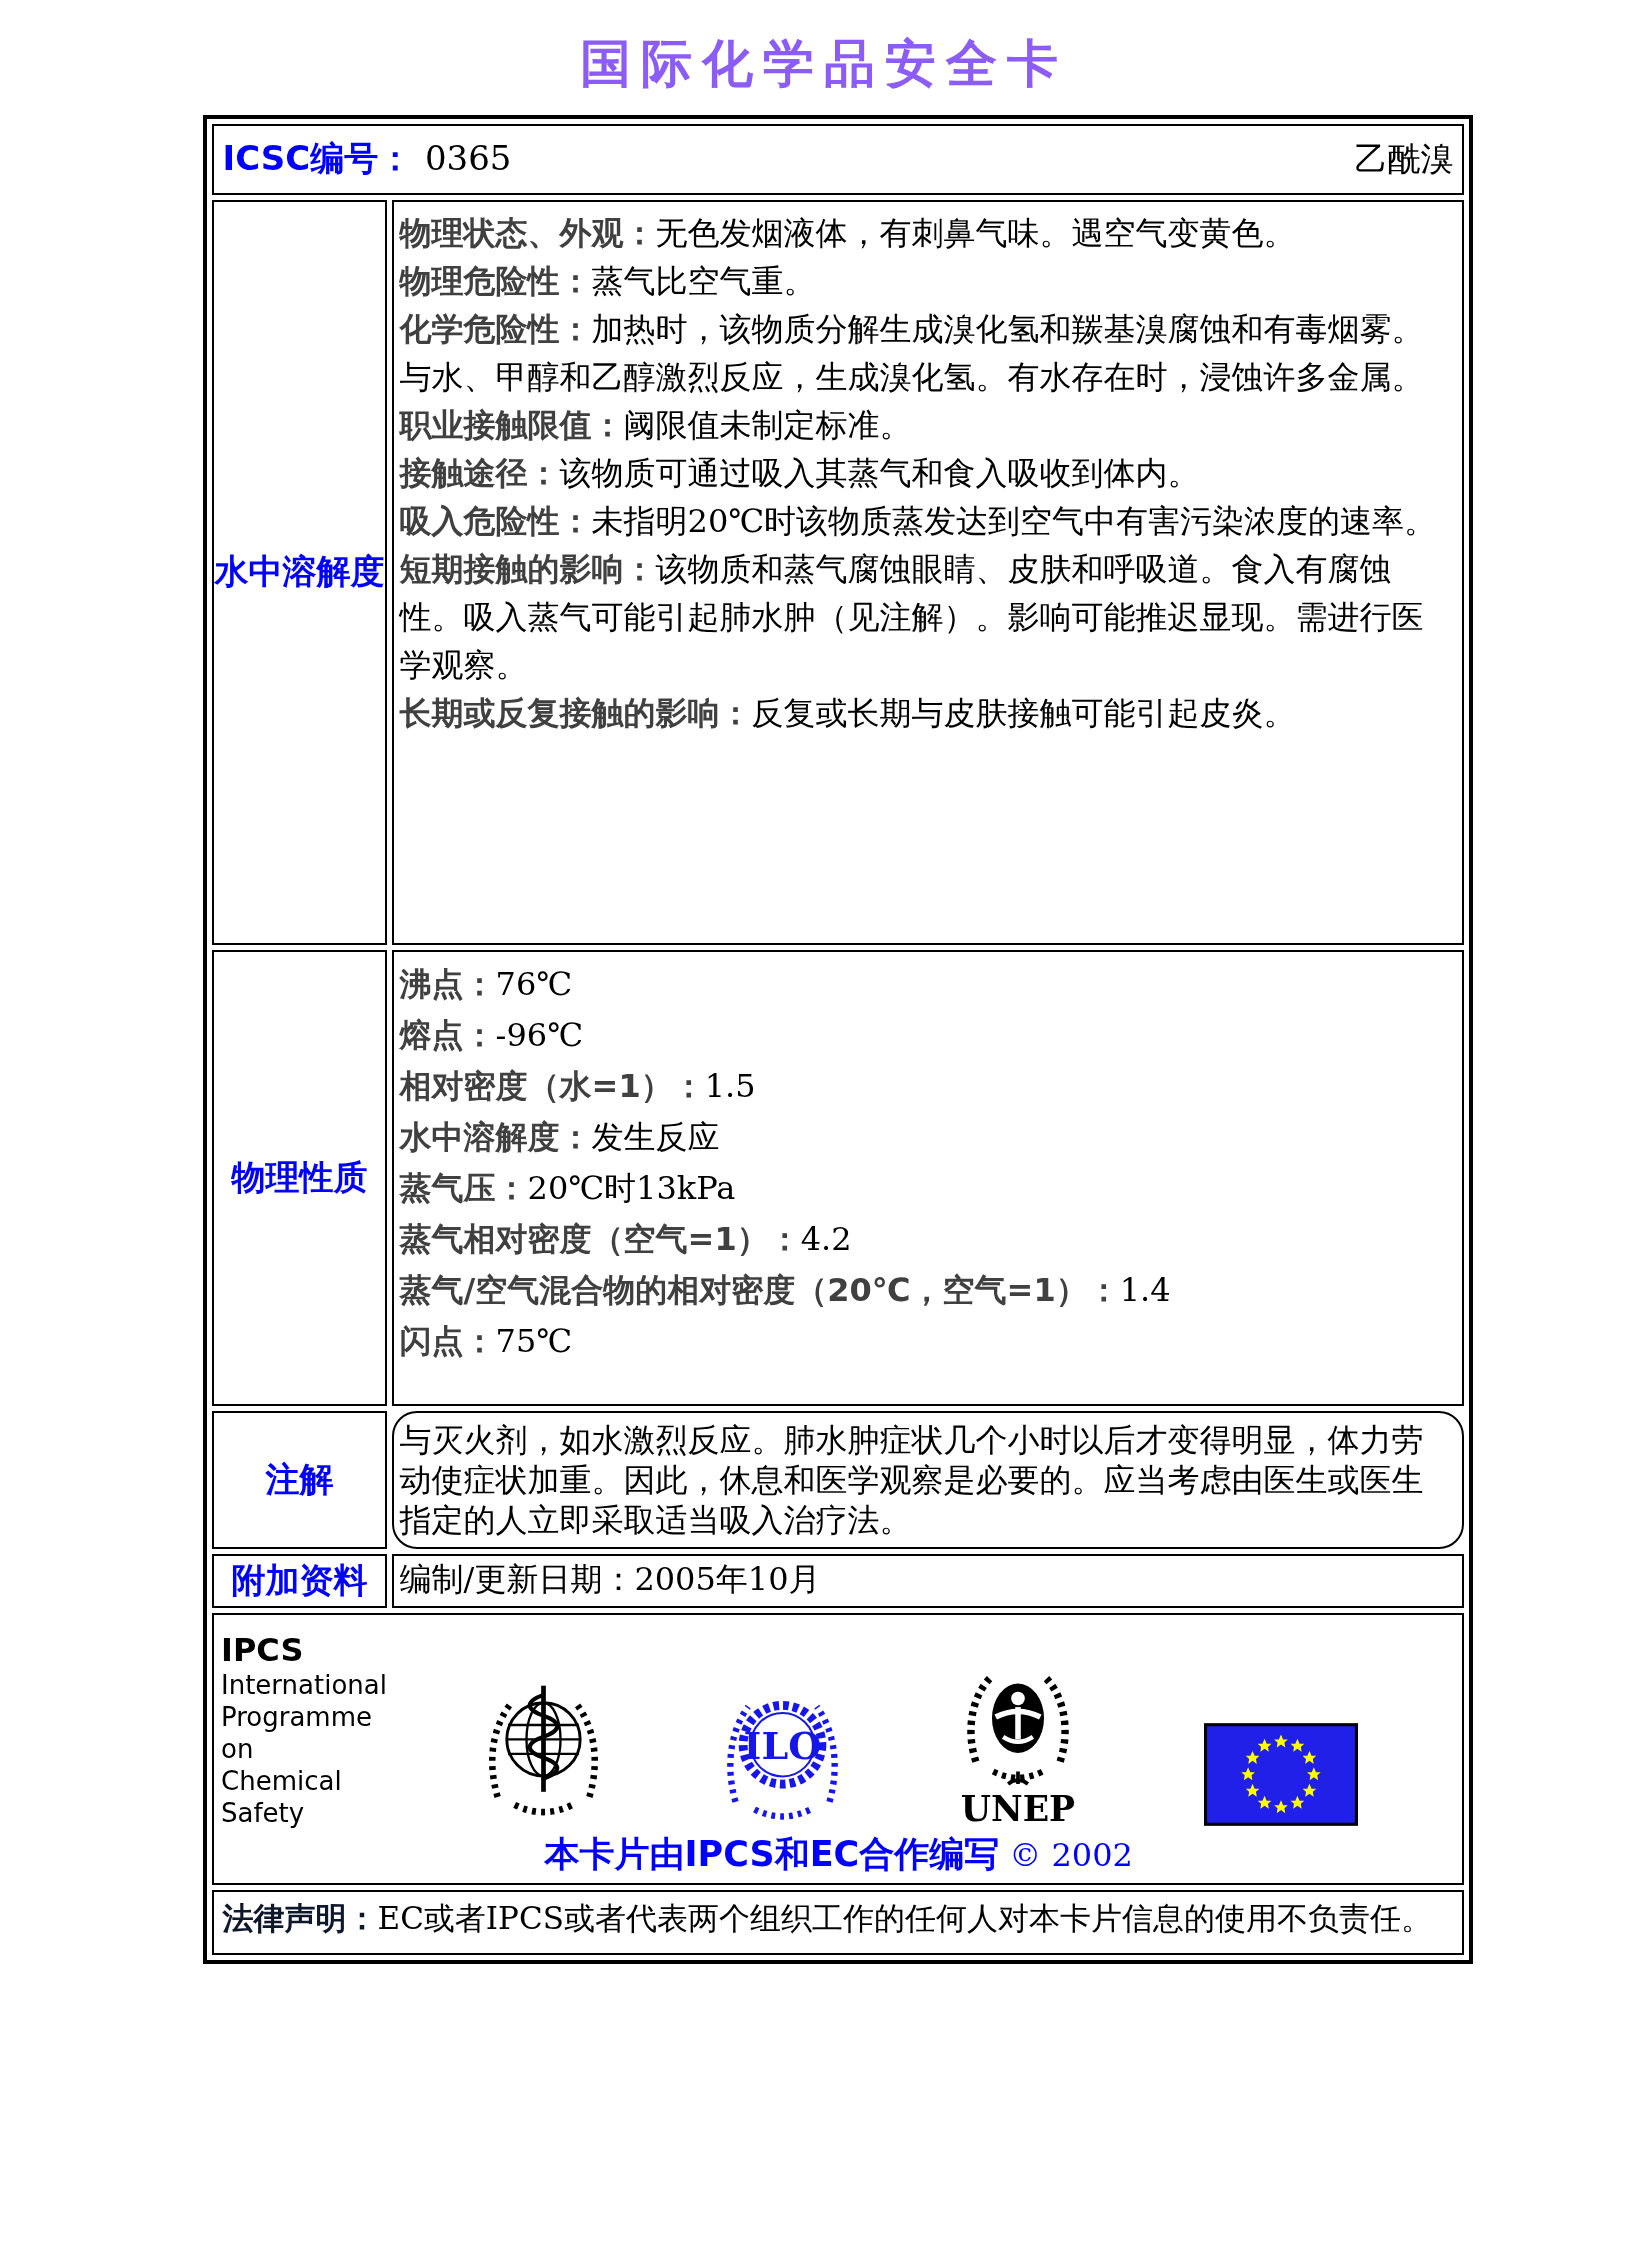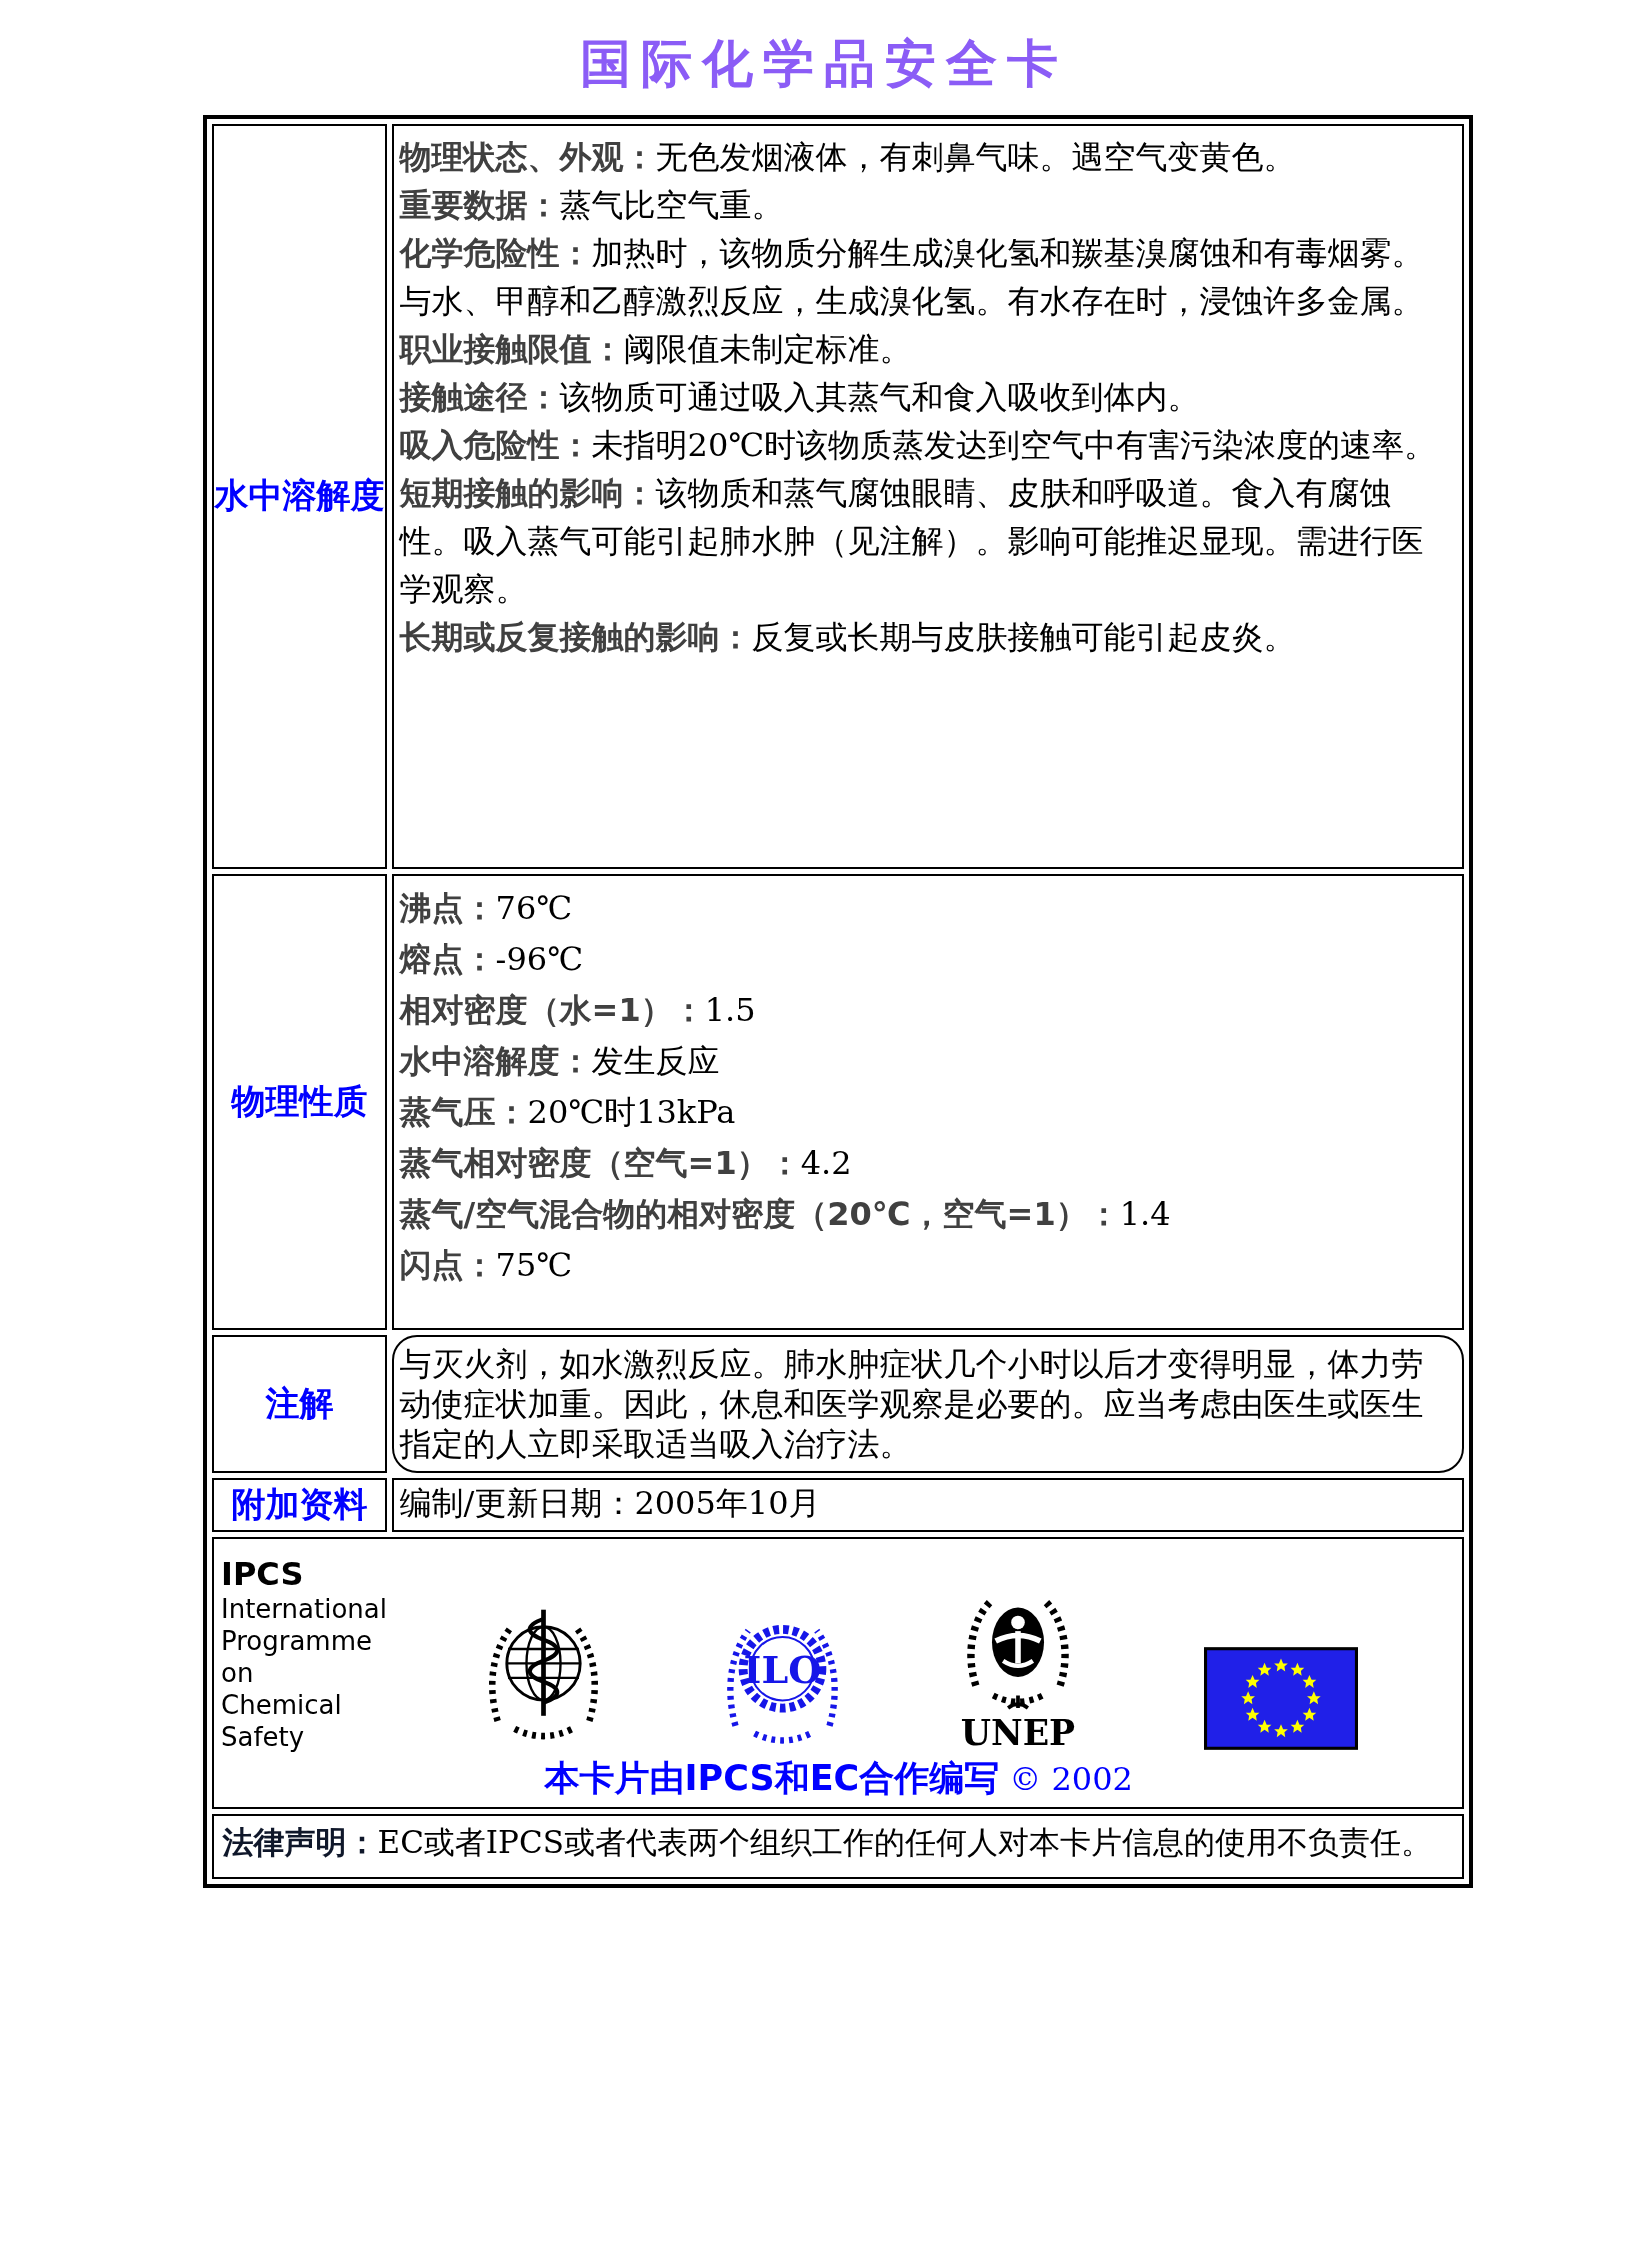--- a/index.html
+++ b/index.html
@@ -81,26 +81,36 @@
 
 <div class="page-title">国际化学品安全卡</div>
 
 <table class="card">
   <colgroup>
       <col class="label-col">
       <col>
     </colgroup>
 
   <tbody>
+      <tr>
+    <td colspan="2" class="head-cell">
+      <div class="headrow">
+        <div>
+          <span class="icsc-label">ICSC编号：</span><span class="icsc-number">0365</span>
+        </div>
+        <span class="chem-name">乙酰溴</span>
+      </div>
+    </td>
+  </tr>
 
   <tr class="r-important">
     <td class="sec-label">水中溶解度</td>
     <td class="sec-content">
           <div class="para"><span class="plabel">物理状态、外观：</span><span class="ptext">无色发烟液体，有刺鼻气味。遇空气变黄色。</span></div>
-          <div class="para"><span class="plabel">重要数据：</span><span class="ptext">蒸气比空气重。</span></div>
+          <div class="para"><span class="plabel">物理危险性：</span><span class="ptext">蒸气比空气重。</span></div>
           <div class="para"><span class="plabel">化学危险性：</span><span class="ptext">加热时，该物质分解生成溴化氢和羰基溴腐蚀和有毒烟雾。与水、甲醇和乙醇激烈反应，生成溴化氢。有水存在时，浸蚀许多金属。</span></div>
           <div class="para"><span class="plabel">职业接触限值：</span><span class="ptext">阈限值未制定标准。</span></div>
           <div class="para"><span class="plabel">接触途径：</span><span class="ptext">该物质可通过吸入其蒸气和食入吸收到体内。</span></div>
           <div class="para"><span class="plabel">吸入危险性：</span><span class="ptext">未指明20℃时该物质蒸发达到空气中有害污染浓度的速率。</span></div>
           <div class="para"><span class="plabel">短期接触的影响：</span><span class="ptext">该物质和蒸气腐蚀眼睛、皮肤和呼吸道。食入有腐蚀性。吸入蒸气可能引起肺水肿（见注解）。影响可能推迟显现。需进行医学观察。</span></div>
           <div class="para"><span class="plabel">长期或反复接触的影响：</span><span class="ptext">反复或长期与皮肤接触可能引起皮炎。</span></div>
         </td>
   </tr>
 
   <tr class="r-physical">

